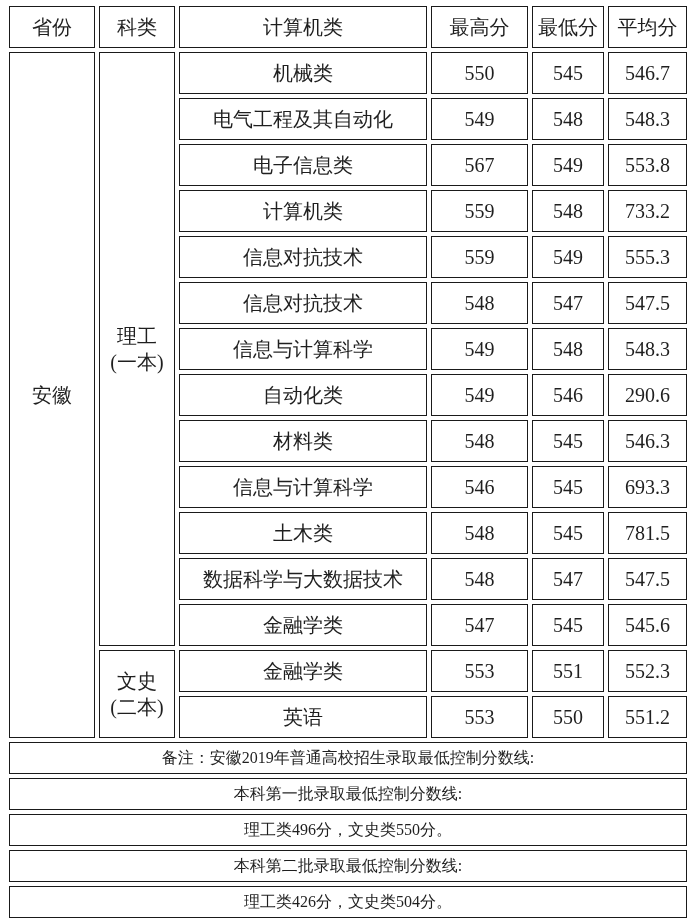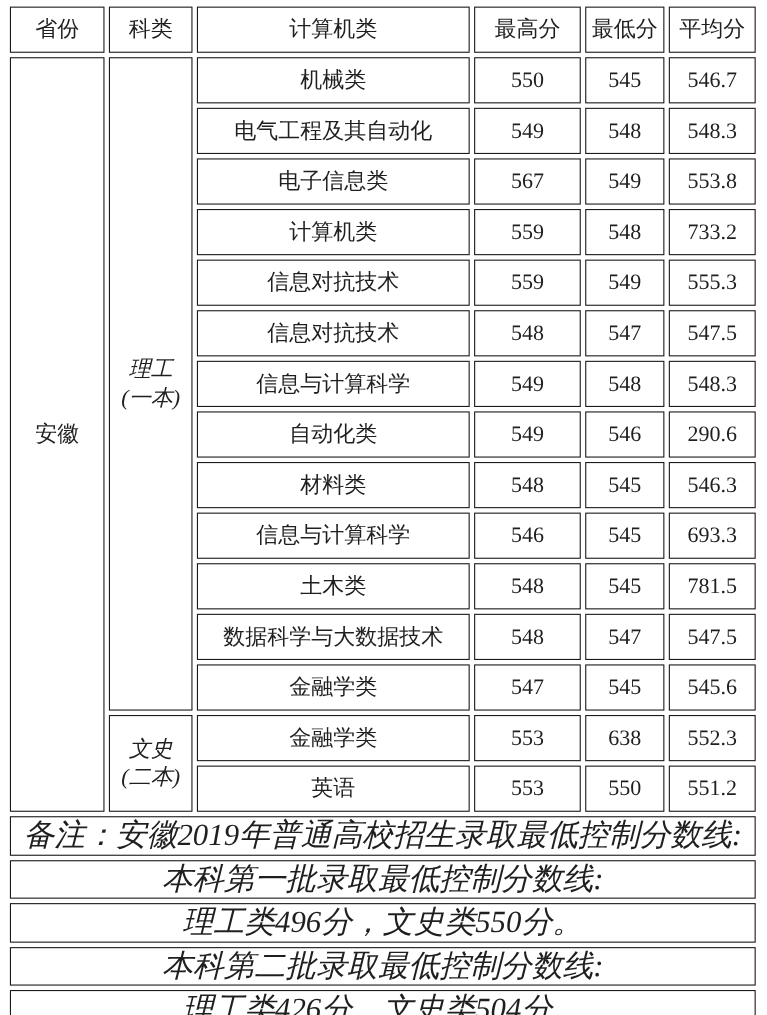--- a/index.html
+++ b/index.html
@@ -25,24 +25,23 @@
     vertical-align:middle;
     font-size:20px;
     line-height:1.2;
     height:42px;
     padding:0 2px;
     overflow:hidden;
     white-space:nowrap;
   }
   tr.note-row td{
     height:32px;
-    font-size:28px;
-    font-style:italic;
+    font-size:16px;
   }
-  .cat-line{display:block;line-height:1.3;font-style:italic;}
+  .cat-line{display:block;line-height:1.3;}
 </style>
 </head>
 <body>
 
 <table class="score-table">
   <colgroup>
     <col style="width:86px">
       <col style="width:76px">
       <col style="width:248px">
     <col style="width:97px">
@@ -143,21 +142,21 @@
       <td>545.6</td>
     </tr>
 
     <tr>
       <td rowspan="2">
         <span class="cat-line">文史</span>
         <span class="cat-line">(二本)</span>
       </td>
       <td>金融学类</td>
       <td>553</td>
-      <td>638</td>
+      <td>551</td>
       <td>552.3</td>
     </tr>
     <tr>
       <td>英语</td>
       <td>553</td>
       <td>550</td>
       <td>551.2</td>
     </tr>
 
     <tr class="note-row">

